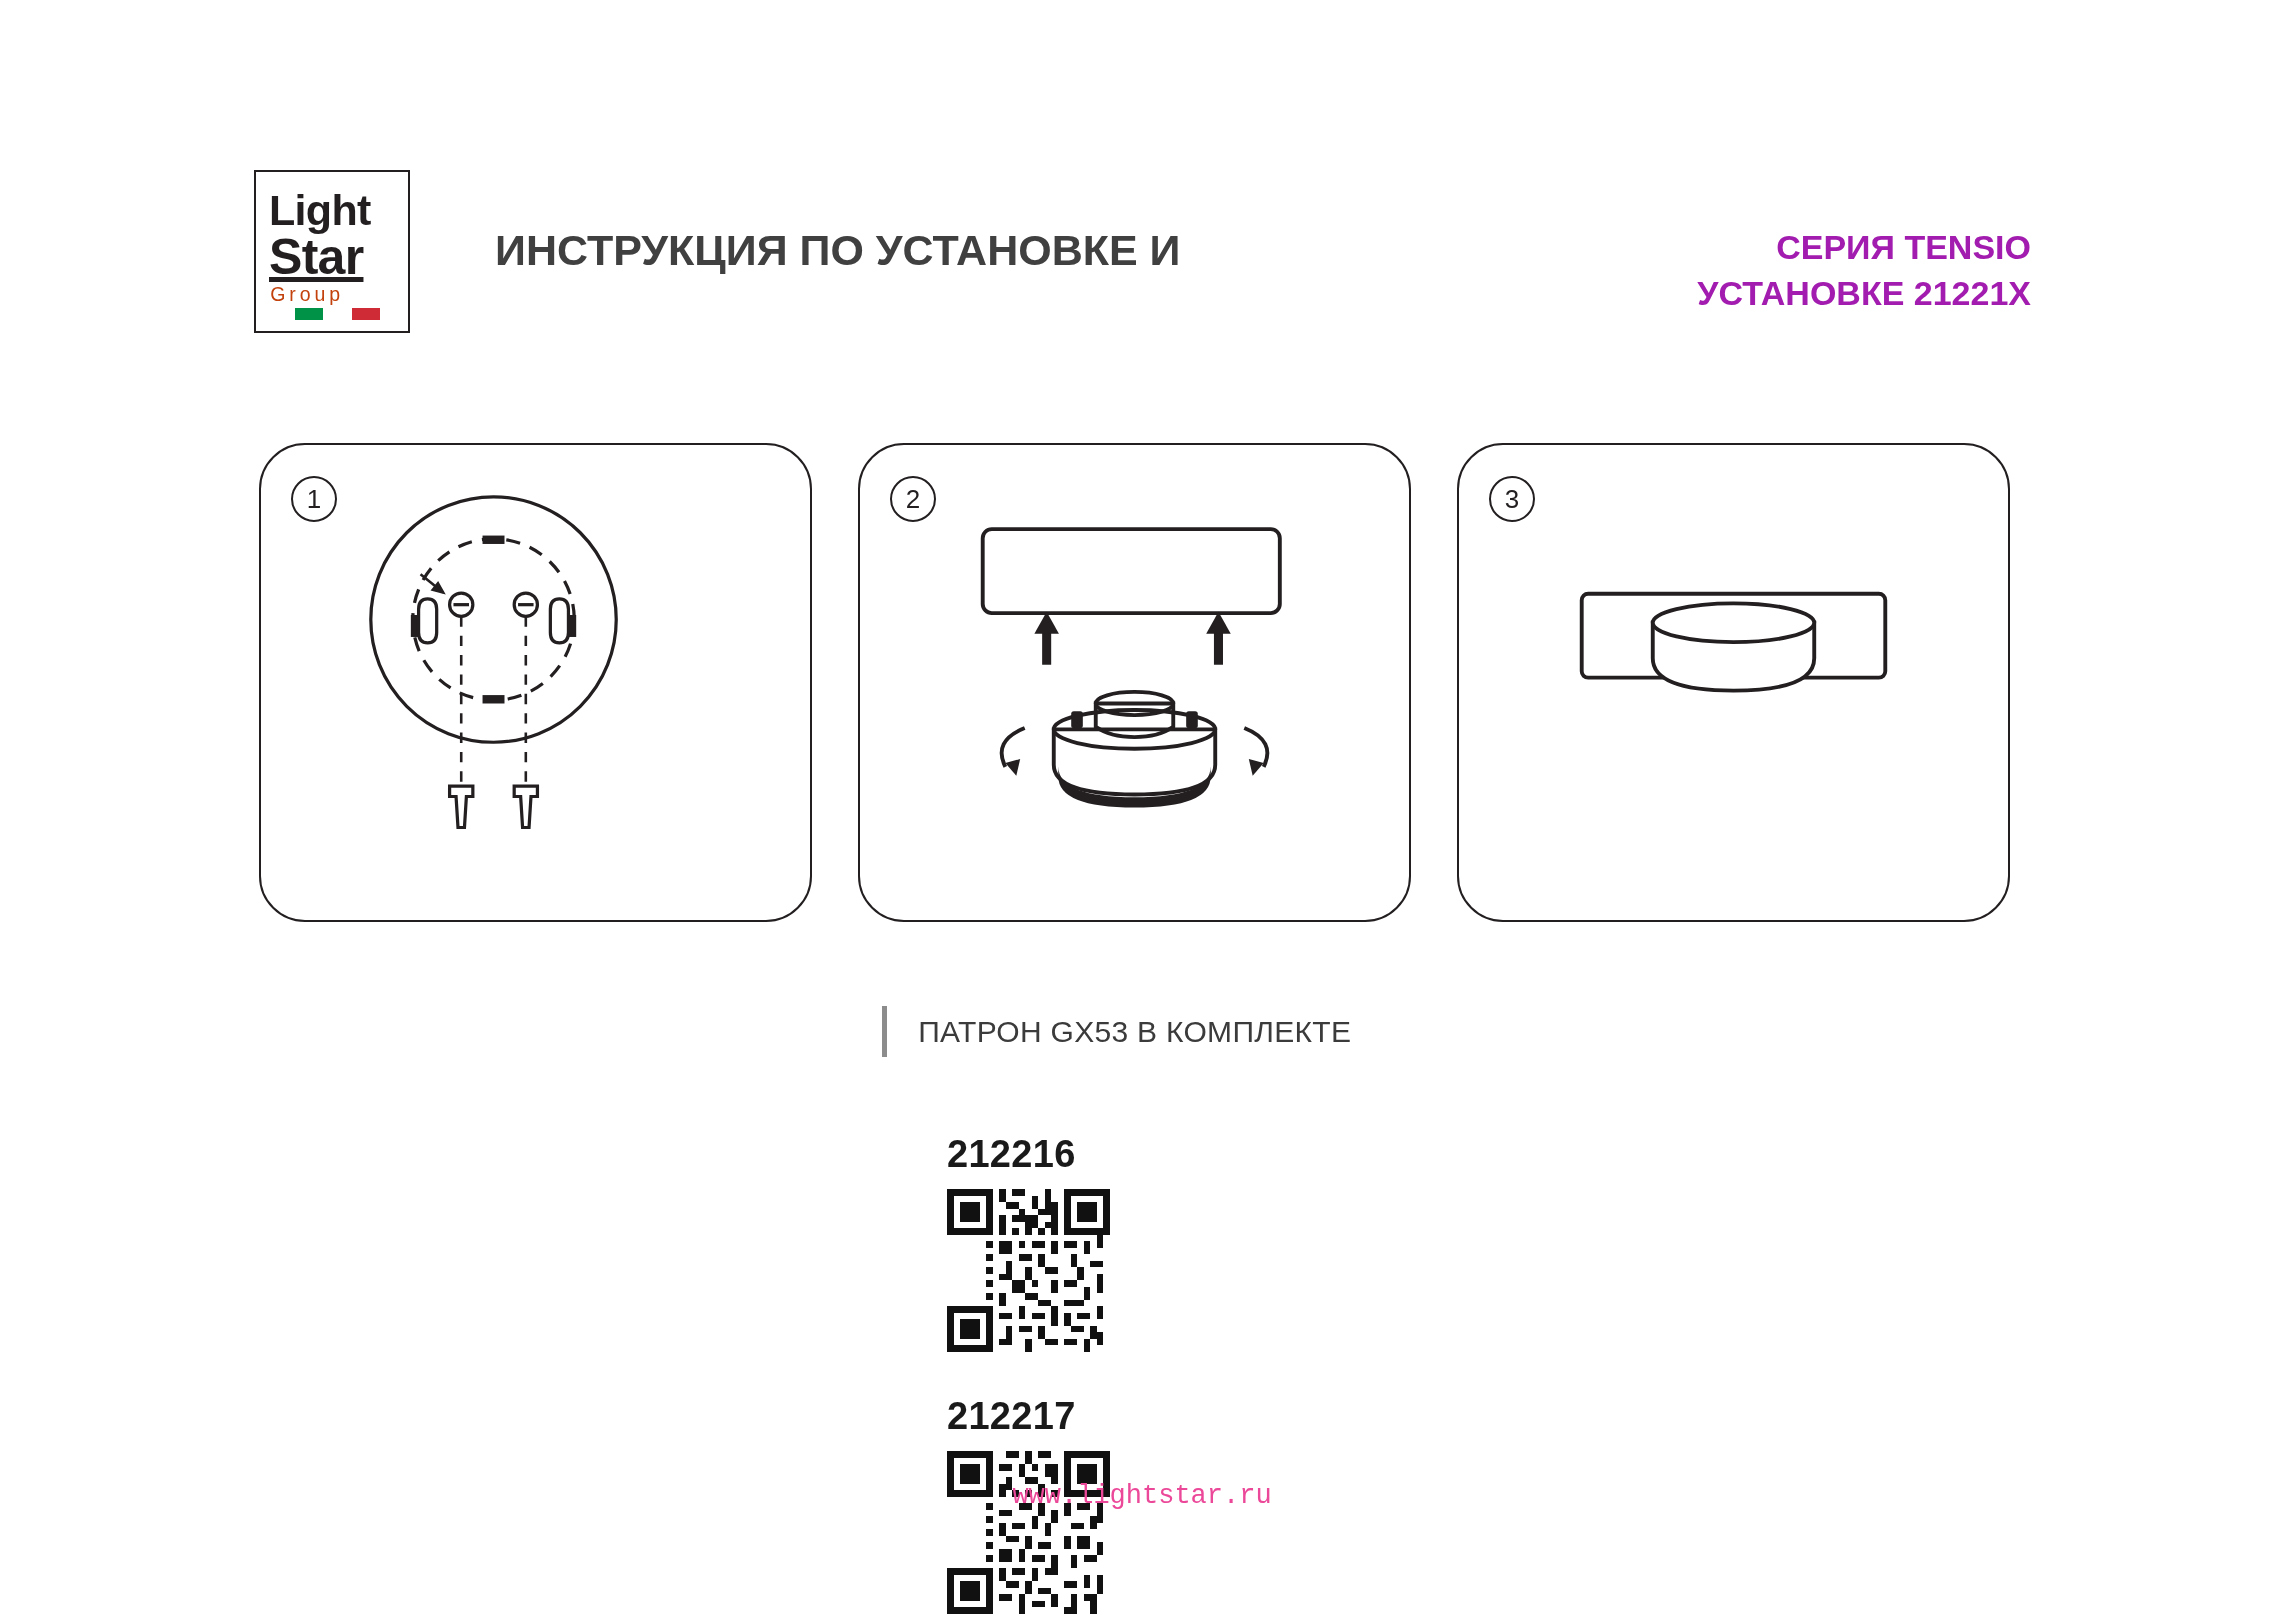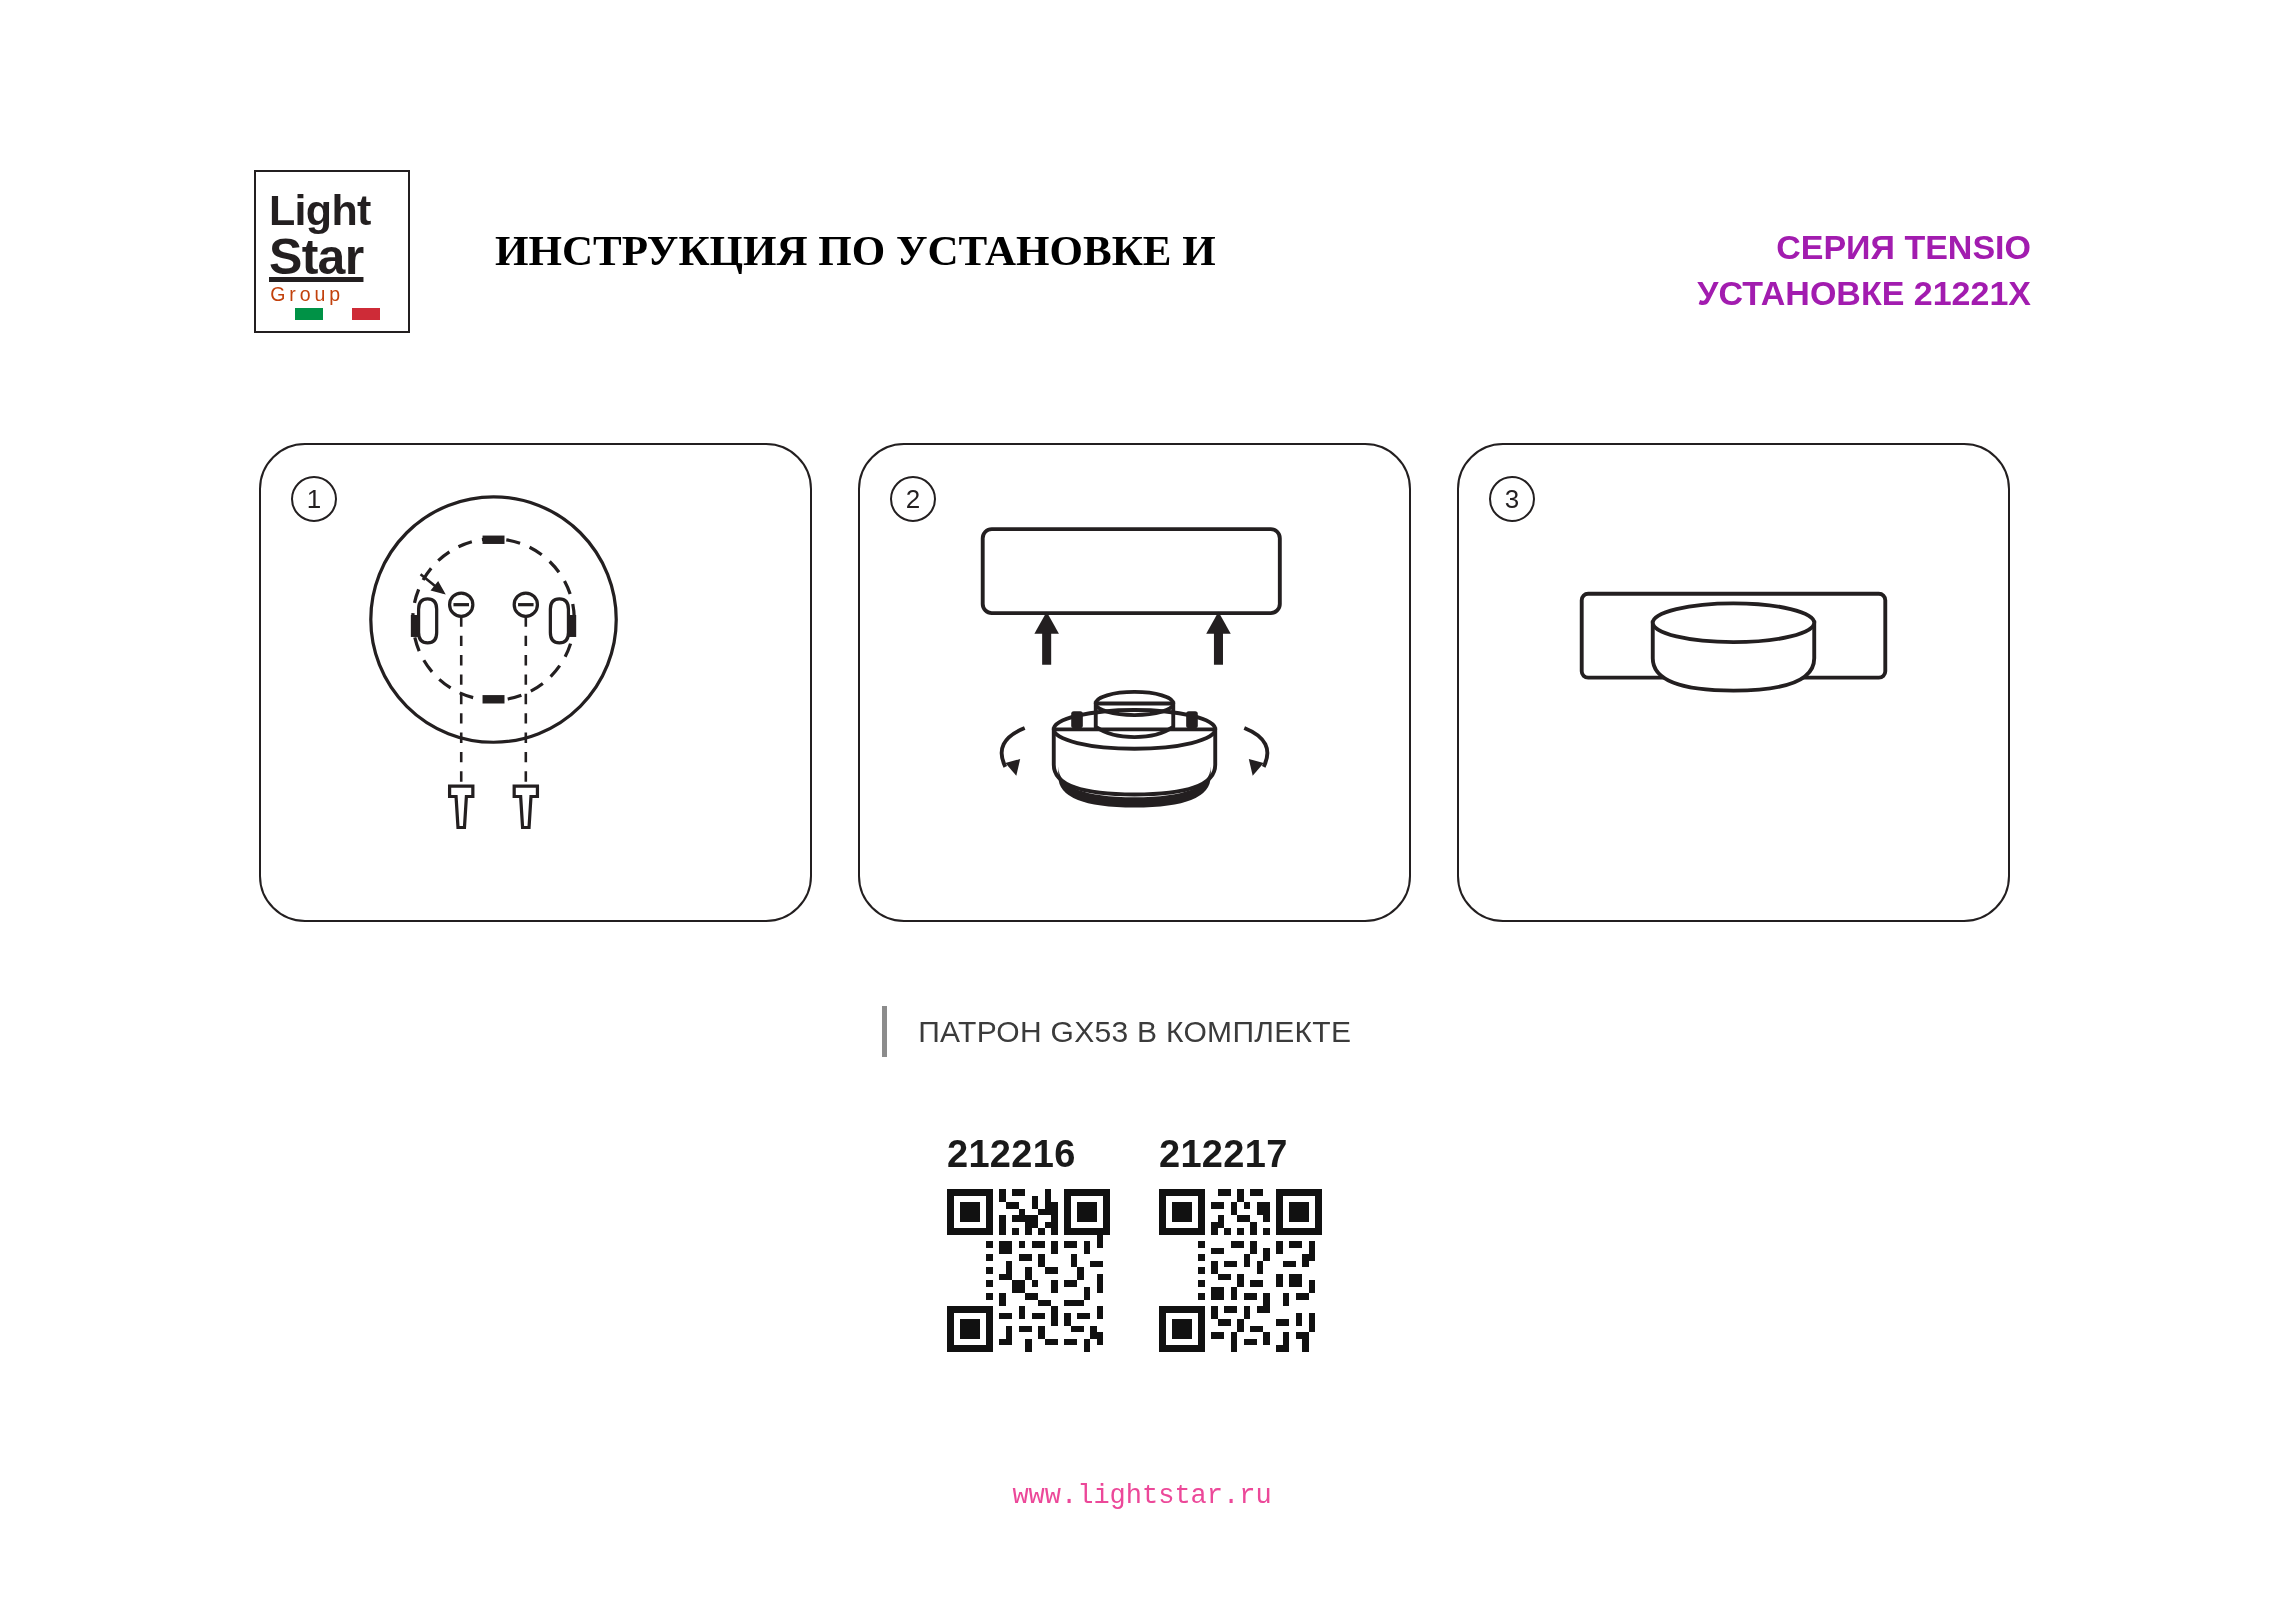--- a/index.html
+++ b/index.html
@@ -67,23 +67,22 @@
   .flag .r { background: #ce2b37; }
 
   .title-block {
     margin-left: 85px;
     flex: 1 1 auto;
   }
   .title-line {
     font-size: 43px;
     font-weight: bold;
     line-height: 1.28;
-    color: #000000;
+    color: #404040;
     white-space: nowrap;
-    font-family: Liberation Serif, serif;
   }
 
   .series-block {
     text-align: right;
     flex: 0 0 auto;
     padding-top: 40px;
     min-width: 495px;
   }
   .series-line {
     font-size: 34px;
@@ -155,20 +154,21 @@
     white-space: nowrap;
   }
 
   
   .codes {
     position: absolute;
     left: 947px;
     top: 1133px;
     display: flex;
     gap: 43px;
+    flex-direction: column;
   }
   .code-item { width: 169px; }
   .code-label {
     font-size: 38px;
     font-weight: bold;
     color: #1a1a1a;
     text-align: left;
     margin-bottom: 13px;
     letter-spacing: 0.3px;
   }

